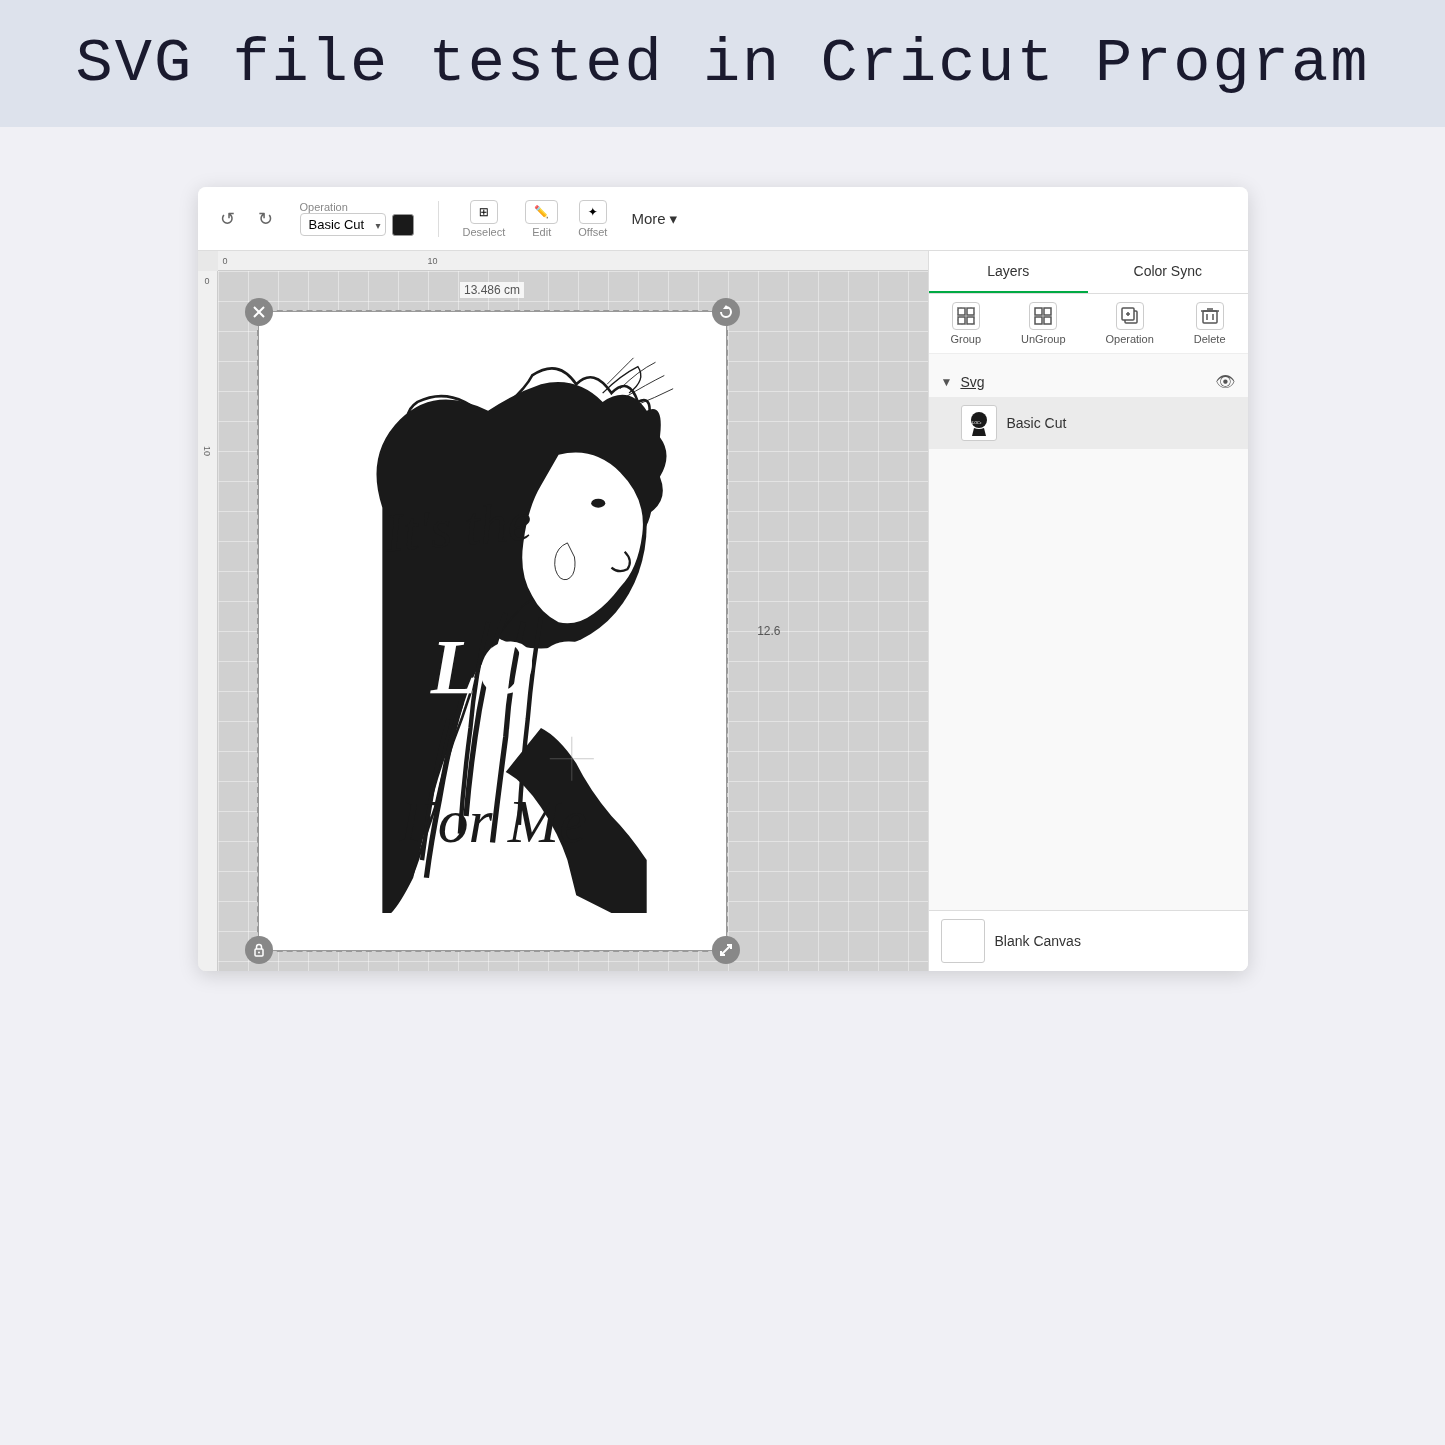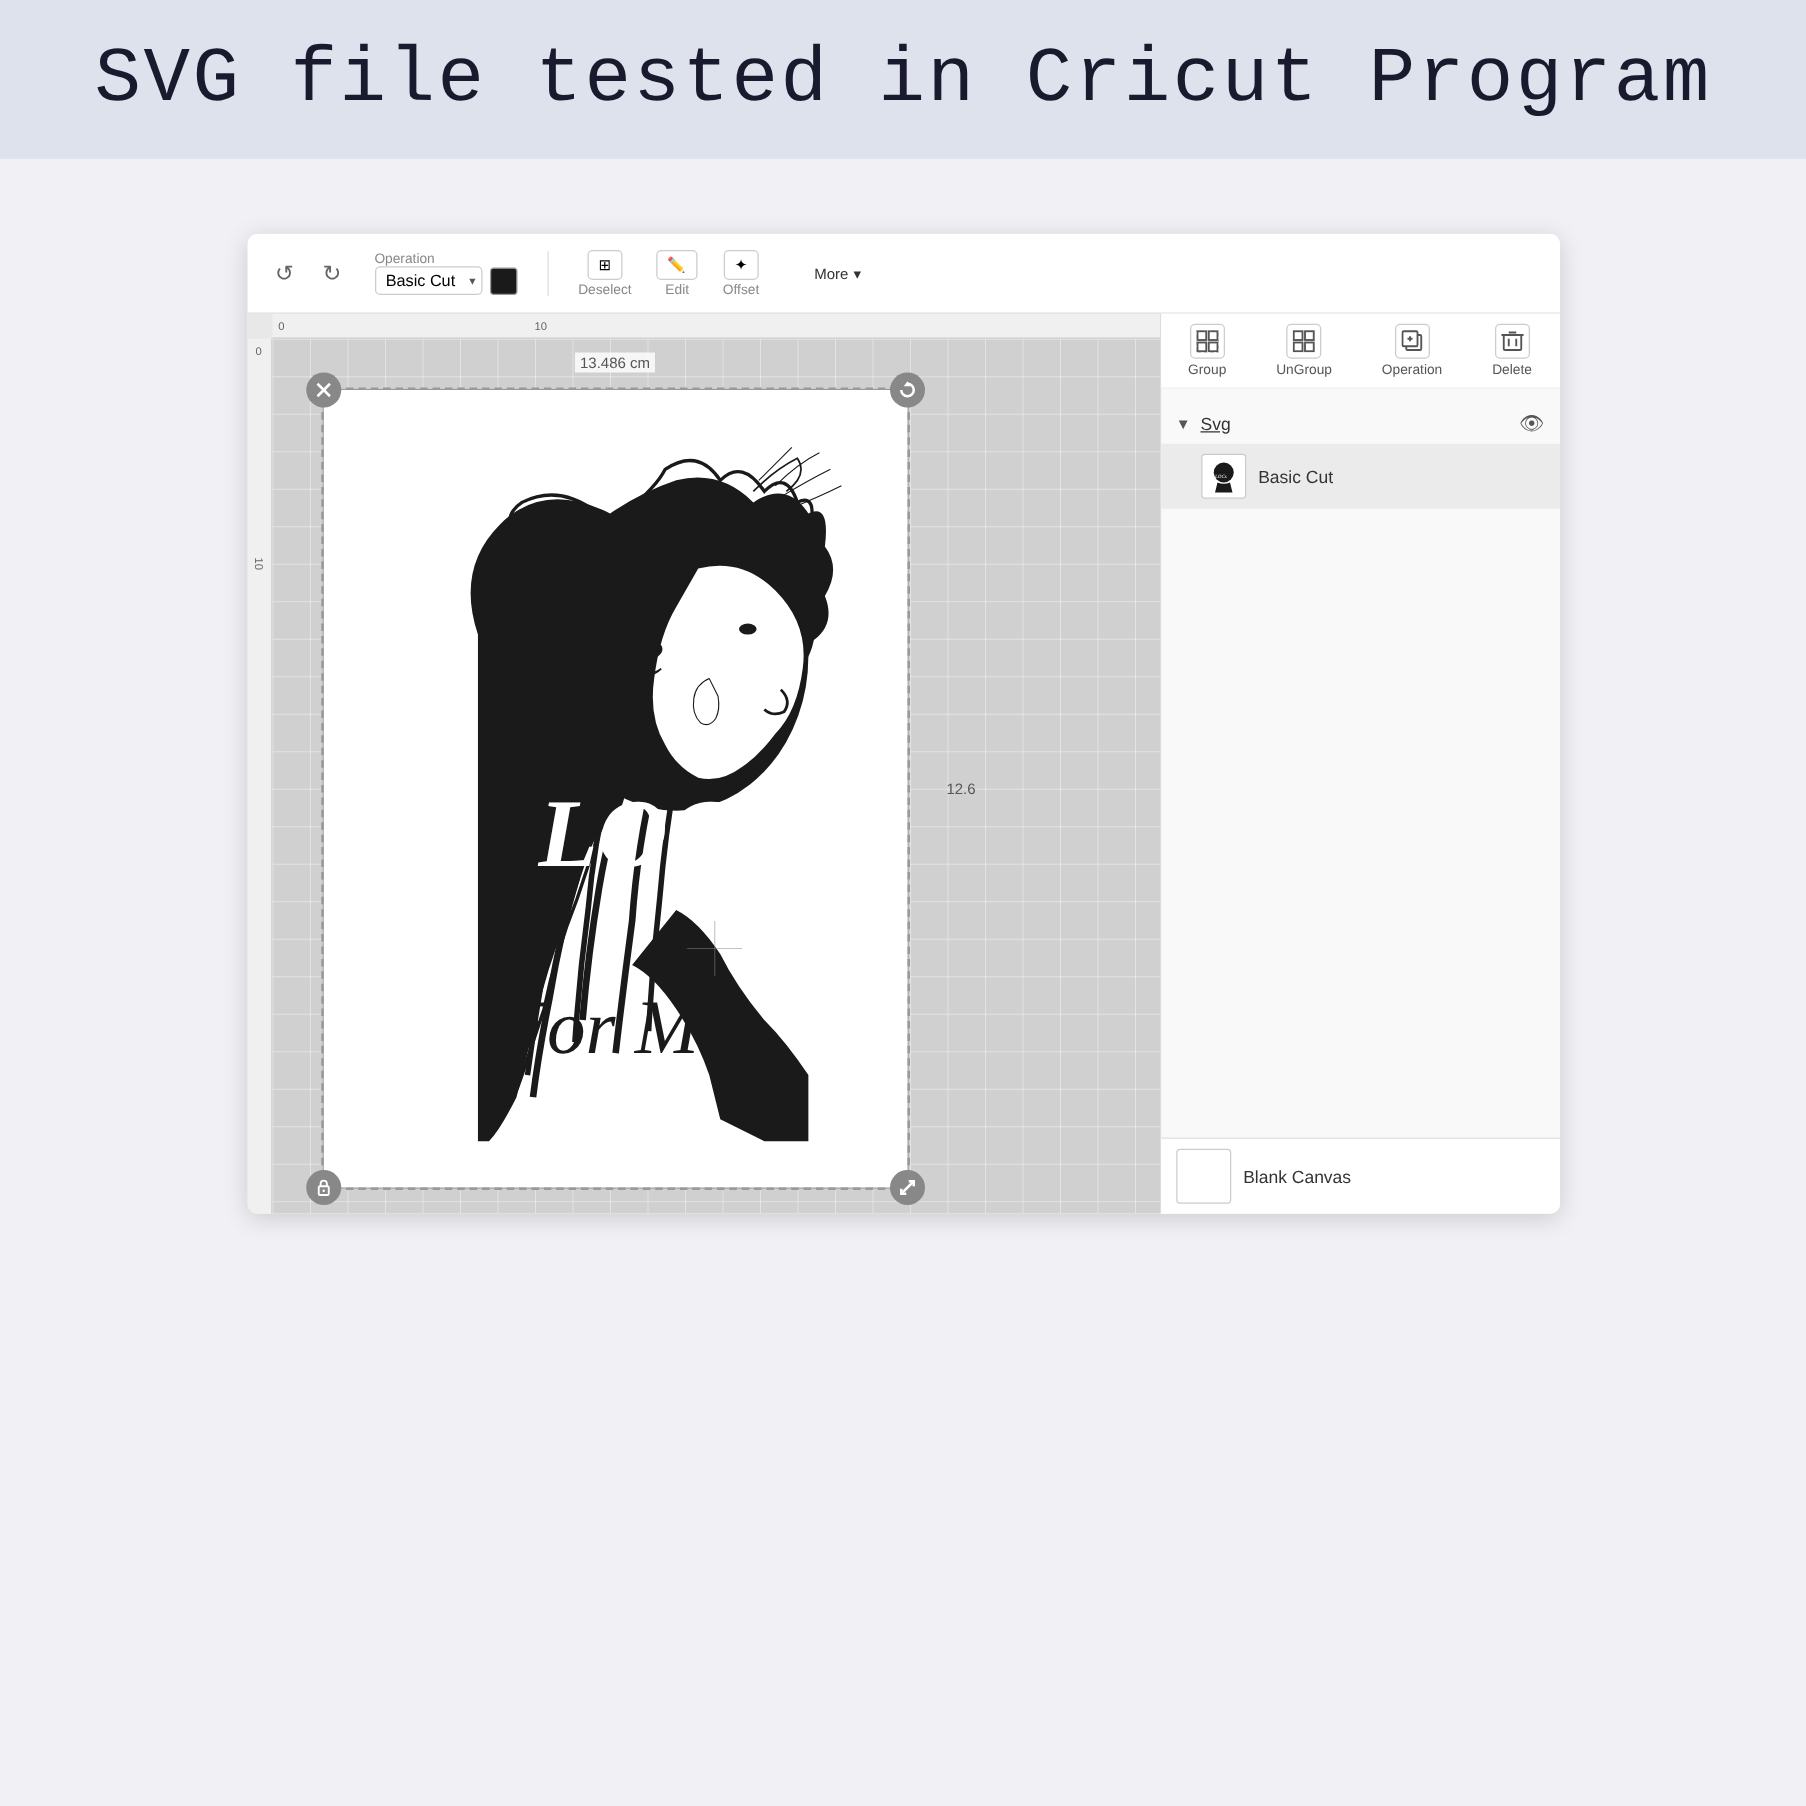--- a/index.html
+++ b/index.html
@@ -157,23 +157,23 @@
       gap: 3px;
     }
 
     .more-btn {
       display: flex;
       align-items: center;
       gap: 4px;
       border: none;
       background: none;
       cursor: pointer;
-      font-size: 12px;
+      font-size: 15px;
       color: #333;
-      margin-left: 24px;
+      margin-left: 4px;
     }
 
     
     .app-body {
       display: flex;
       height: 720px;
     }
 
     
     .canvas-area {
@@ -633,20 +633,24 @@
               <line x1="330" y1="465" x2="380" y2="465" stroke="#888" stroke-width="1" opacity="0.5"></line>
             </svg>
 
           </div>
         </div>
 
       </div>
 
       <div class="right-panel">
 
+        <div class="panel-tabs">
+          <div class="panel-tab active">Layers</div>
+          <div class="panel-tab">Color Sync</div>
+        </div>
 
         <div class="panel-actions">
           <button class="panel-action-btn">
             <div class="panel-action-icon">
               <svg width="18" height="18" viewBox="0 0 18 18">
                 <rect x="1" y="1" width="7" height="7" fill="none" stroke="#555" stroke-width="1.5"></rect>
                 <rect x="10" y="1" width="7" height="7" fill="none" stroke="#555" stroke-width="1.5"></rect>
                 <rect x="1" y="10" width="7" height="7" fill="none" stroke="#555" stroke-width="1.5"></rect>
                 <rect x="10" y="10" width="7" height="7" fill="none" stroke="#555" stroke-width="1.5"></rect>
                 <rect x="0" y="0" width="18" height="18" fill="none" stroke="#999" stroke-width="1" stroke-dasharray="3,2"></rect>

